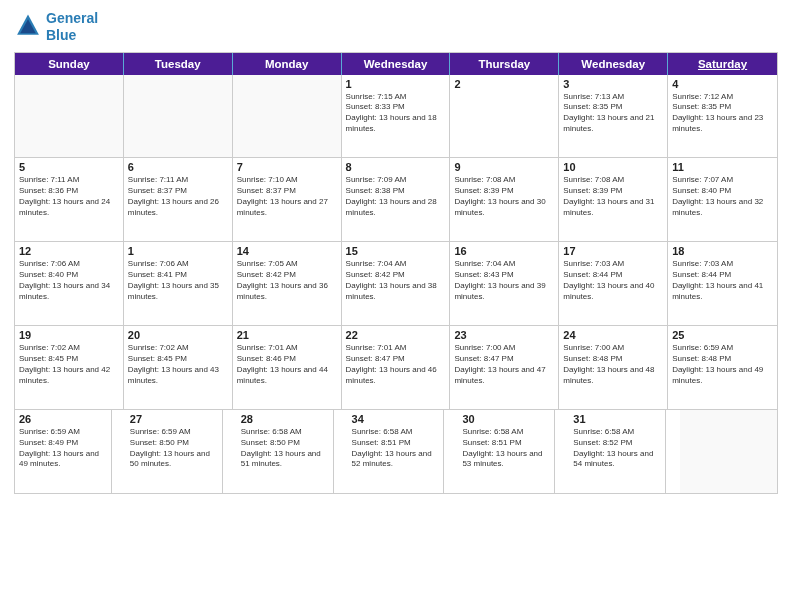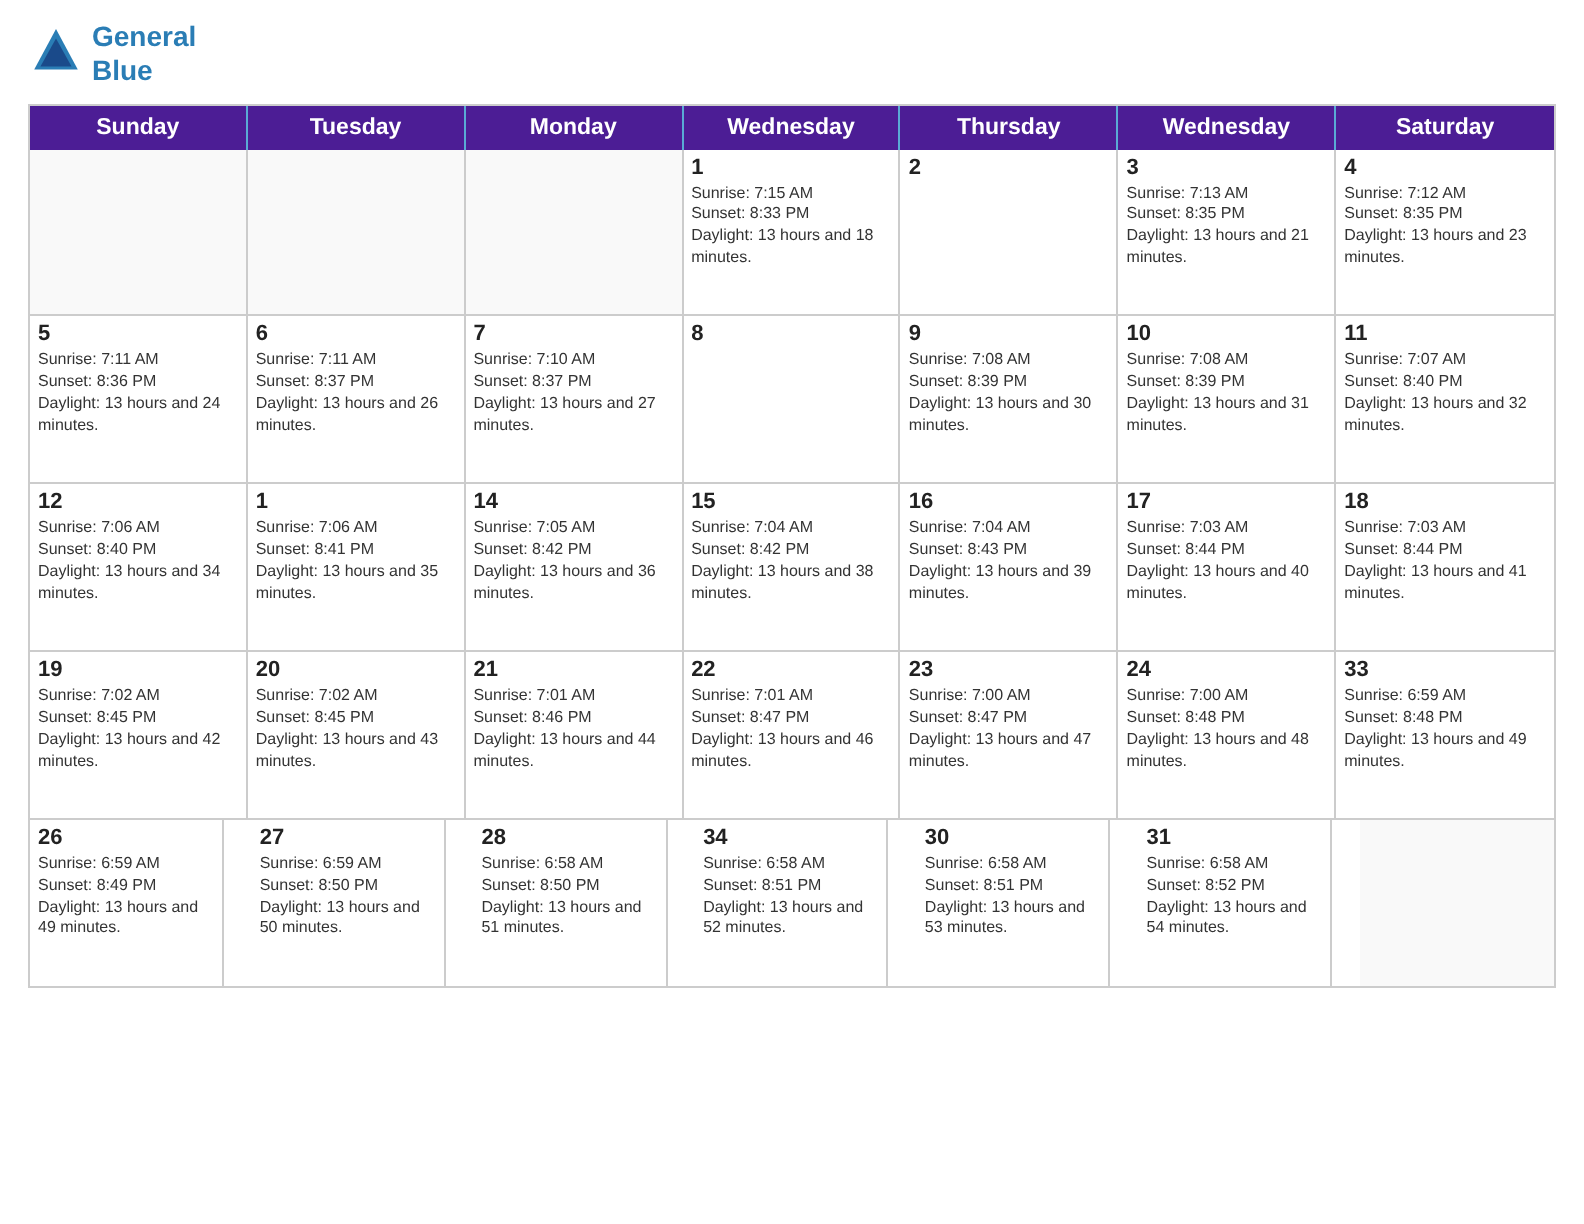--- a/index.html
+++ b/index.html
@@ -67,21 +67,21 @@
       background: #4c1d95;
     }
     .cal-header-cell {
       color: #fff;
       font-size: 11.5px;
       font-weight: bold;
       text-align: center;
       padding: 5px 2px;
       border-right: 1px solid #5aaad5;
     }
-    .cal-header-cell:last-child { border-right: none; }
+    .cal-header-cell:last-child { border-right: none; text-decoration: underline; }
     .cal-body {
       flex: 1;
       display: flex;
       flex-direction: column;
     }
     .cal-week {
       display: grid;
       grid-template-columns: repeat(7, 1fr);
       flex: 1;
       border-bottom: 1px solid #ccc;
@@ -170,20 +170,21 @@
           <div class="cal-cell">
             <div class="day-num">6</div>
             <div class="day-info">Sunrise: 7:11 AM<br>Sunset: 8:37 PM<br>Daylight: 13 hours and 26 minutes.</div>
           </div>
           <div class="cal-cell">
             <div class="day-num">7</div>
             <div class="day-info">Sunrise: 7:10 AM<br>Sunset: 8:37 PM<br>Daylight: 13 hours and 27 minutes.</div>
           </div>
           <div class="cal-cell">
             <div class="day-num">8</div>
+            <div class="day-info">Sunrise: 7:09 AM<br>Sunset: 8:38 PM<br>Daylight: 13 hours and 28 minutes.</div>
           </div>
           <div class="cal-cell">
             <div class="day-num">9</div>
             <div class="day-info">Sunrise: 7:08 AM<br>Sunset: 8:39 PM<br>Daylight: 13 hours and 30 minutes.</div>
           </div>
           <div class="cal-cell">
             <div class="day-num">10</div>
             <div class="day-info">Sunrise: 7:08 AM<br>Sunset: 8:39 PM<br>Daylight: 13 hours and 31 minutes.</div>
           </div>
           <div class="cal-cell">
@@ -240,21 +241,21 @@
           </div>
           <div class="cal-cell">
             <div class="day-num">23</div>
             <div class="day-info">Sunrise: 7:00 AM<br>Sunset: 8:47 PM<br>Daylight: 13 hours and 47 minutes.</div>
           </div>
           <div class="cal-cell">
             <div class="day-num">24</div>
             <div class="day-info">Sunrise: 7:00 AM<br>Sunset: 8:48 PM<br>Daylight: 13 hours and 48 minutes.</div>
           </div>
           <div class="cal-cell">
-            <div class="day-num">33</div>
+            <div class="day-num">25</div>
             <div class="day-info">Sunrise: 6:59 AM<br>Sunset: 8:48 PM<br>Daylight: 13 hours and 49 minutes.</div>
           </div>
         </div>
         <div class="cal-week">
           <div class="cal-cell">
             <div class="day-num">26</div>
             <div class="day-info">Sunrise: 6:59 AM<br>Sunset: 8:49 PM<br>Daylight: 13 hours and 49 minutes.</div>
           </div>
           <div class="cal-cell">
             <div class="day-num">27</div>

